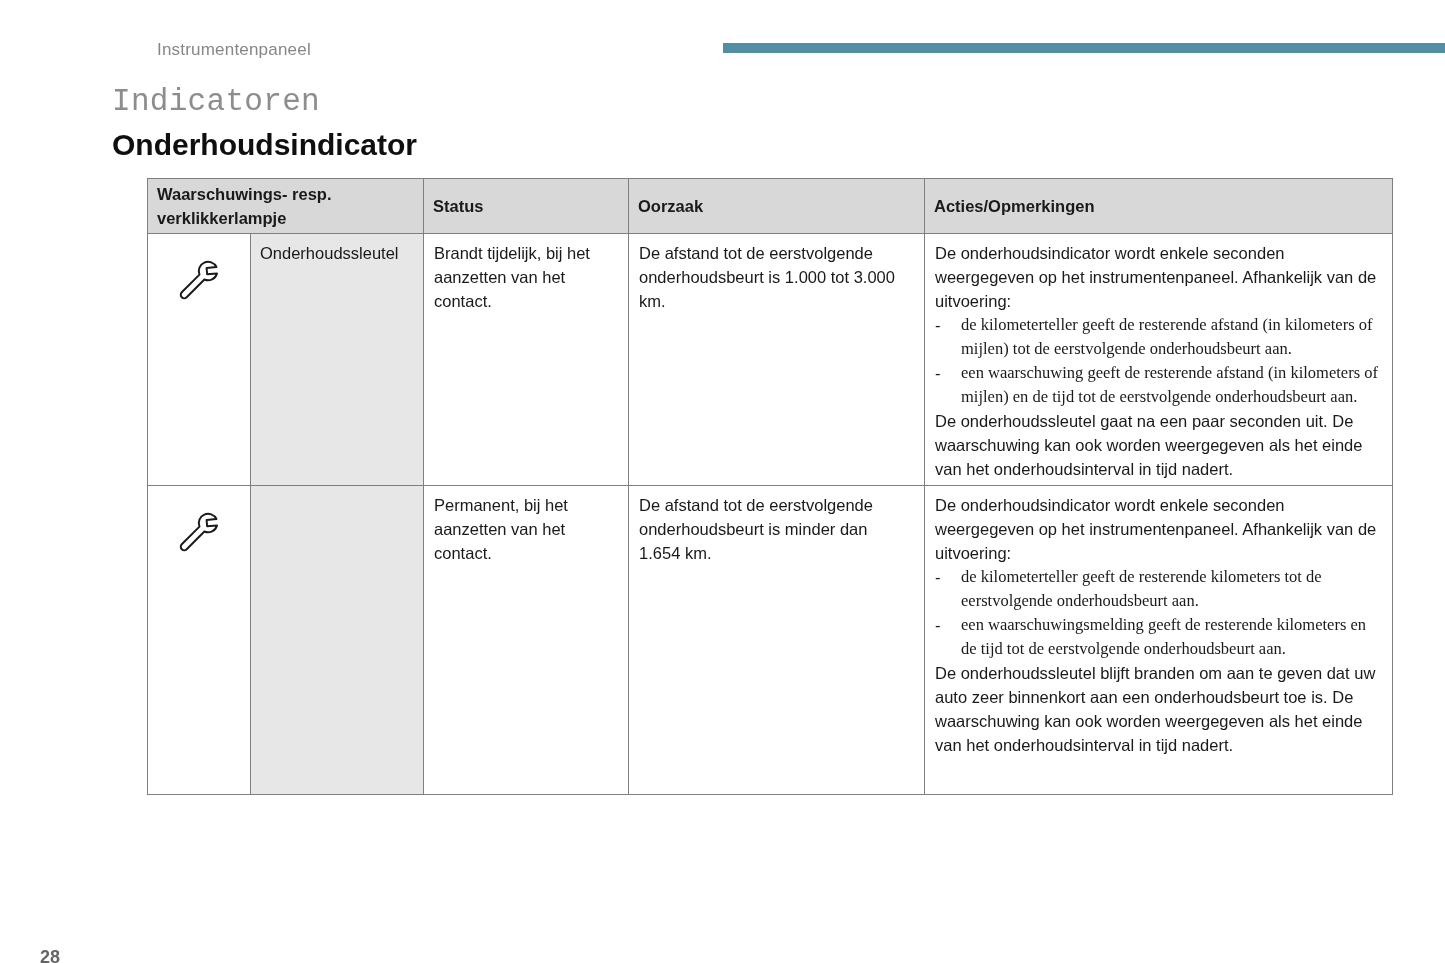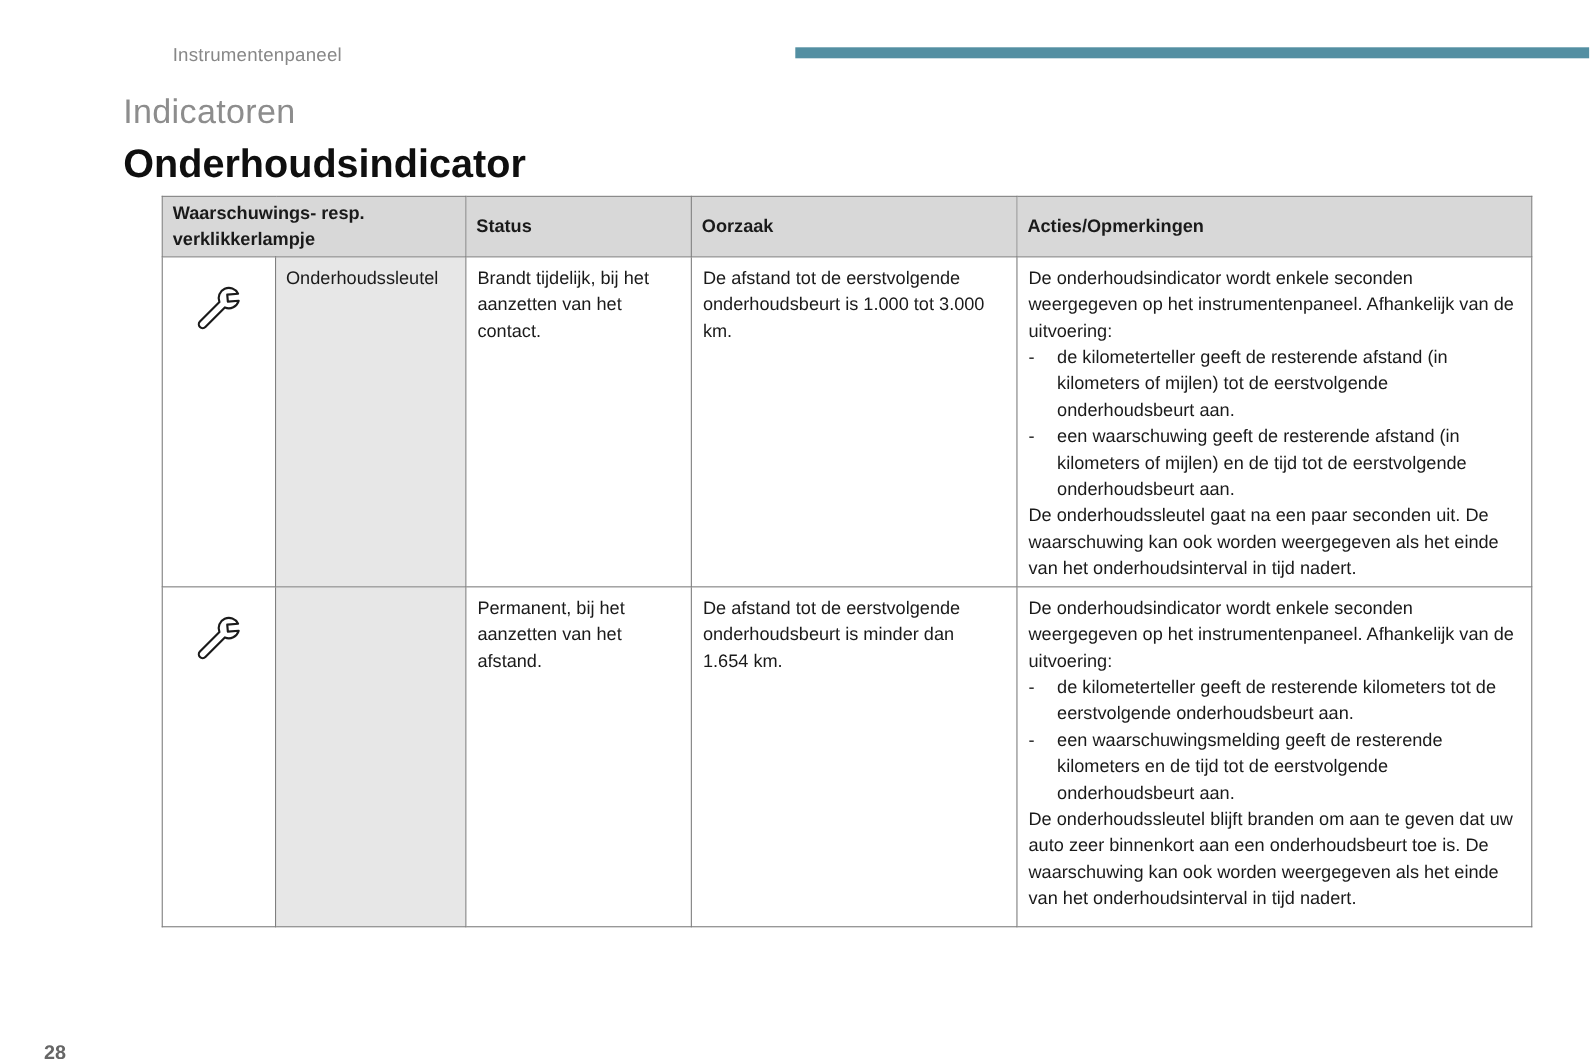--- a/index.html
+++ b/index.html
@@ -29,25 +29,26 @@
     width: 722px; height: 10px;
     background: #538fa2;
   }
   .page-title {
     position: absolute;
     left: 112px; top: 84px;
     font-size: 31px;
     font-weight: 400;
     color: #8d8d8d;
     letter-spacing: 0.3px;
+    font-family: Liberation Mono, monospace;
   }
   .page-subtitle {
     position: absolute;
     left: 112px; top: 128px;
-    font-size: 36px;
+    font-size: 30px;
     font-weight: 700;
     color: #0f0f0f;
   }
   table.maintenance {
     position: absolute;
     left: 115px; top: 178px;
     width: 1245px;
     border-collapse: collapse;
     table-layout: fixed;
     margin-left: 32px;
@@ -74,21 +75,21 @@
     text-align: center;
     padding-top: 17px;
     background: #ffffff;
   }
   td.label-cell {
     background: #e7e7e7;
     padding: 7px 6px 7px 9px;
   }
   .bullet { display: flex; }
   .bullet .dash { flex: 0 0 26px; }
-  .bullet .btext { flex: 1 1 auto; }
+  .bullet .btext { flex: 1 1 auto; font-family: Liberation Serif, serif; }
   .page-number {
     position: absolute;
     left: 40px; top: 916px;
     font-size: 18px;
     font-weight: 700;
     color: #666666;
     margin-top: 31px;
   }
   .wrench-svg { display: inline-block; }
 </style>
@@ -142,21 +143,21 @@
       </td>
     </tr>
 
     <tr class="data-row-2">
       <td class="icon-cell">
         <svg class="wrench-svg" viewBox="0 0 100 100" width="58" height="58" aria-hidden="true">
           <path d="M 14 44 L 57.17 44 A 16 16 0 0 1 87.04 55.44 L 74.0 44.5 L 66.93 52.93 L 79.97 63.87 A 16 16 0 0 1 57.17 56 L 14 56 A 6 6 0 0 1 14 44 Z" transform="rotate(-45 50 50)" fill="#ffffff" stroke="#1a1a1a" stroke-width="3.4" stroke-linejoin="round"></path>
         </svg>
       </td>
       <td class="label-cell"></td>
-      <td class="cell-text">Permanent, bij het aanzetten van het afstand.</td>
+      <td class="cell-text">Permanent, bij het aanzetten van het contact.</td>
       <td class="cell-text">De afstand tot de eerstvolgende onderhoudsbeurt is minder dan 1.654 km.</td>
       <td class="cell-text">
         <div>De onderhoudsindicator wordt enkele seconden weergegeven op het instrumentenpaneel. Afhankelijk van de uitvoering:</div>
         <div class="bullet">
           <span class="dash">-</span>
           <span class="btext">de kilometerteller geeft de resterende kilometers tot de eerstvolgende onderhoudsbeurt aan.</span>
         </div>
         <div class="bullet">
           <span class="dash">-</span>
           <span class="btext">een waarschuwingsmelding geeft de resterende kilometers en de tijd tot de eerstvolgende onderhoudsbeurt aan.</span>

